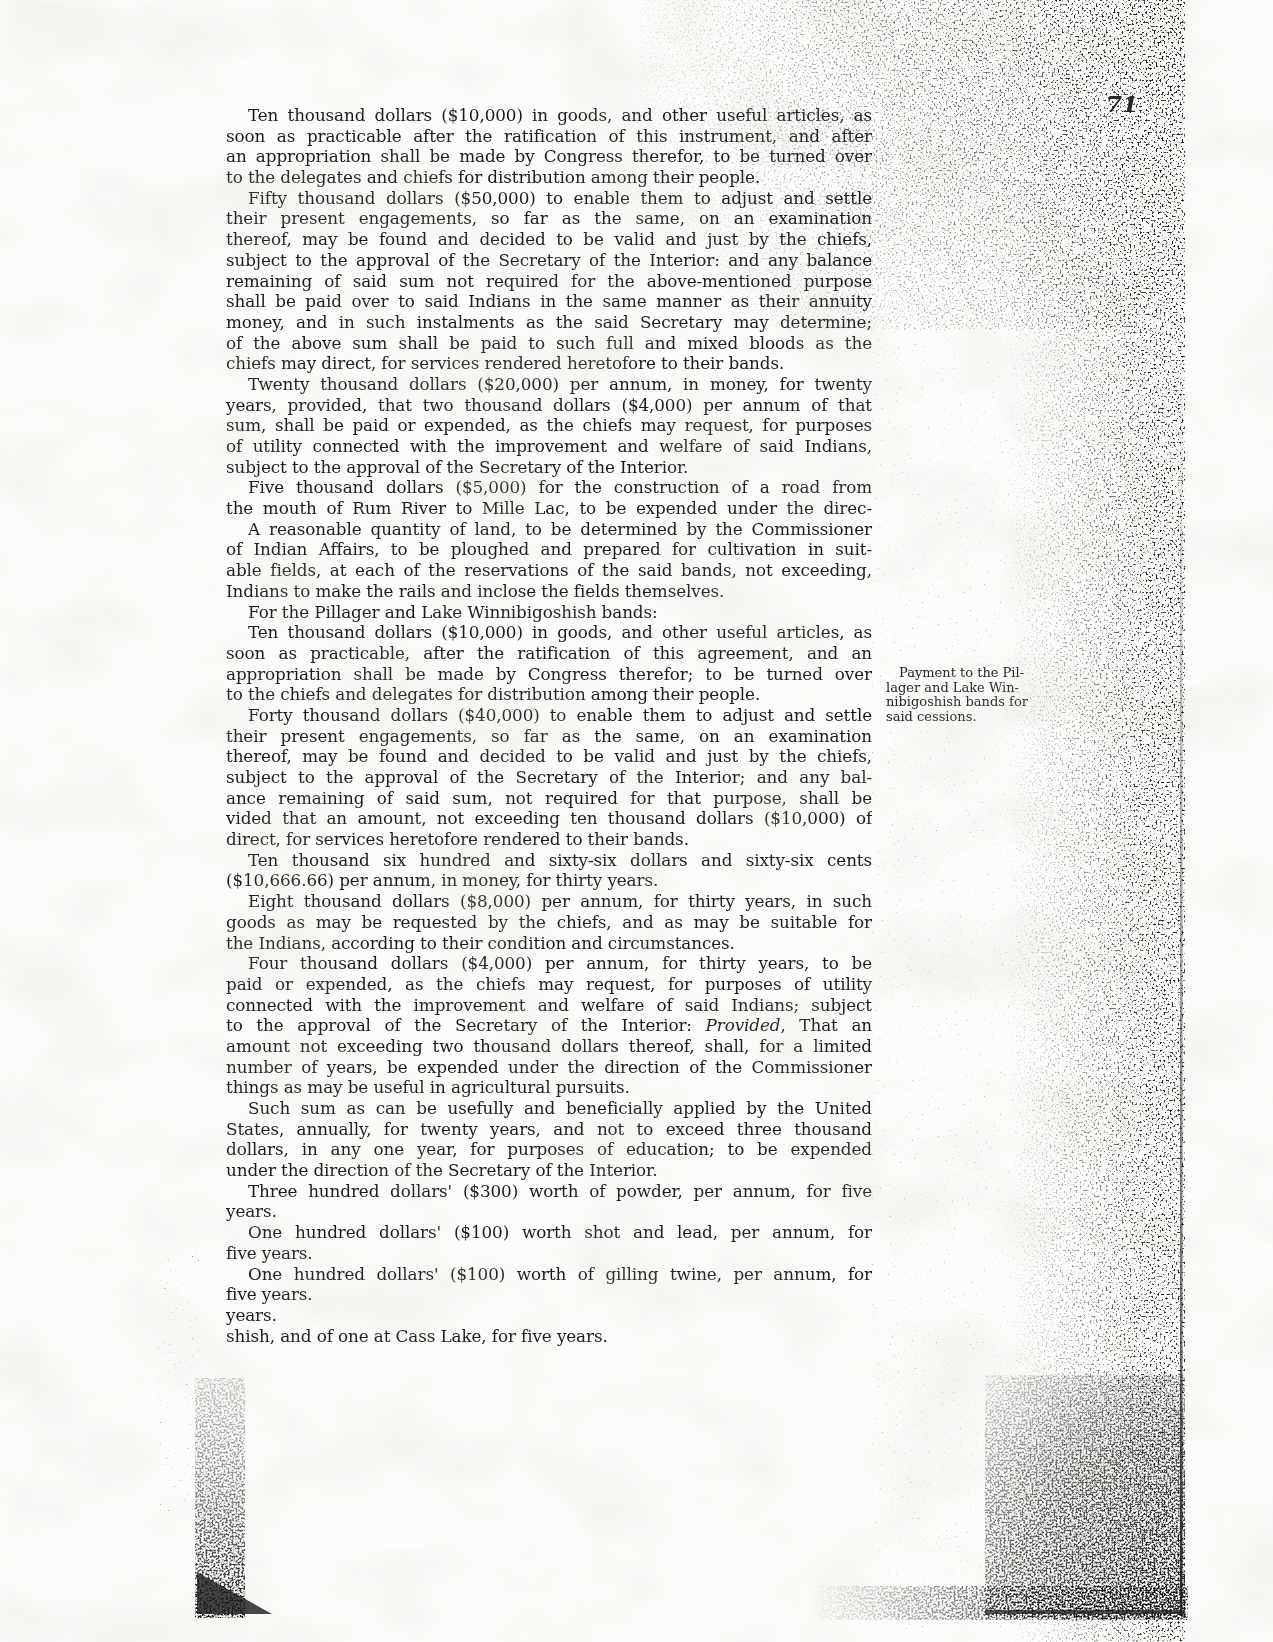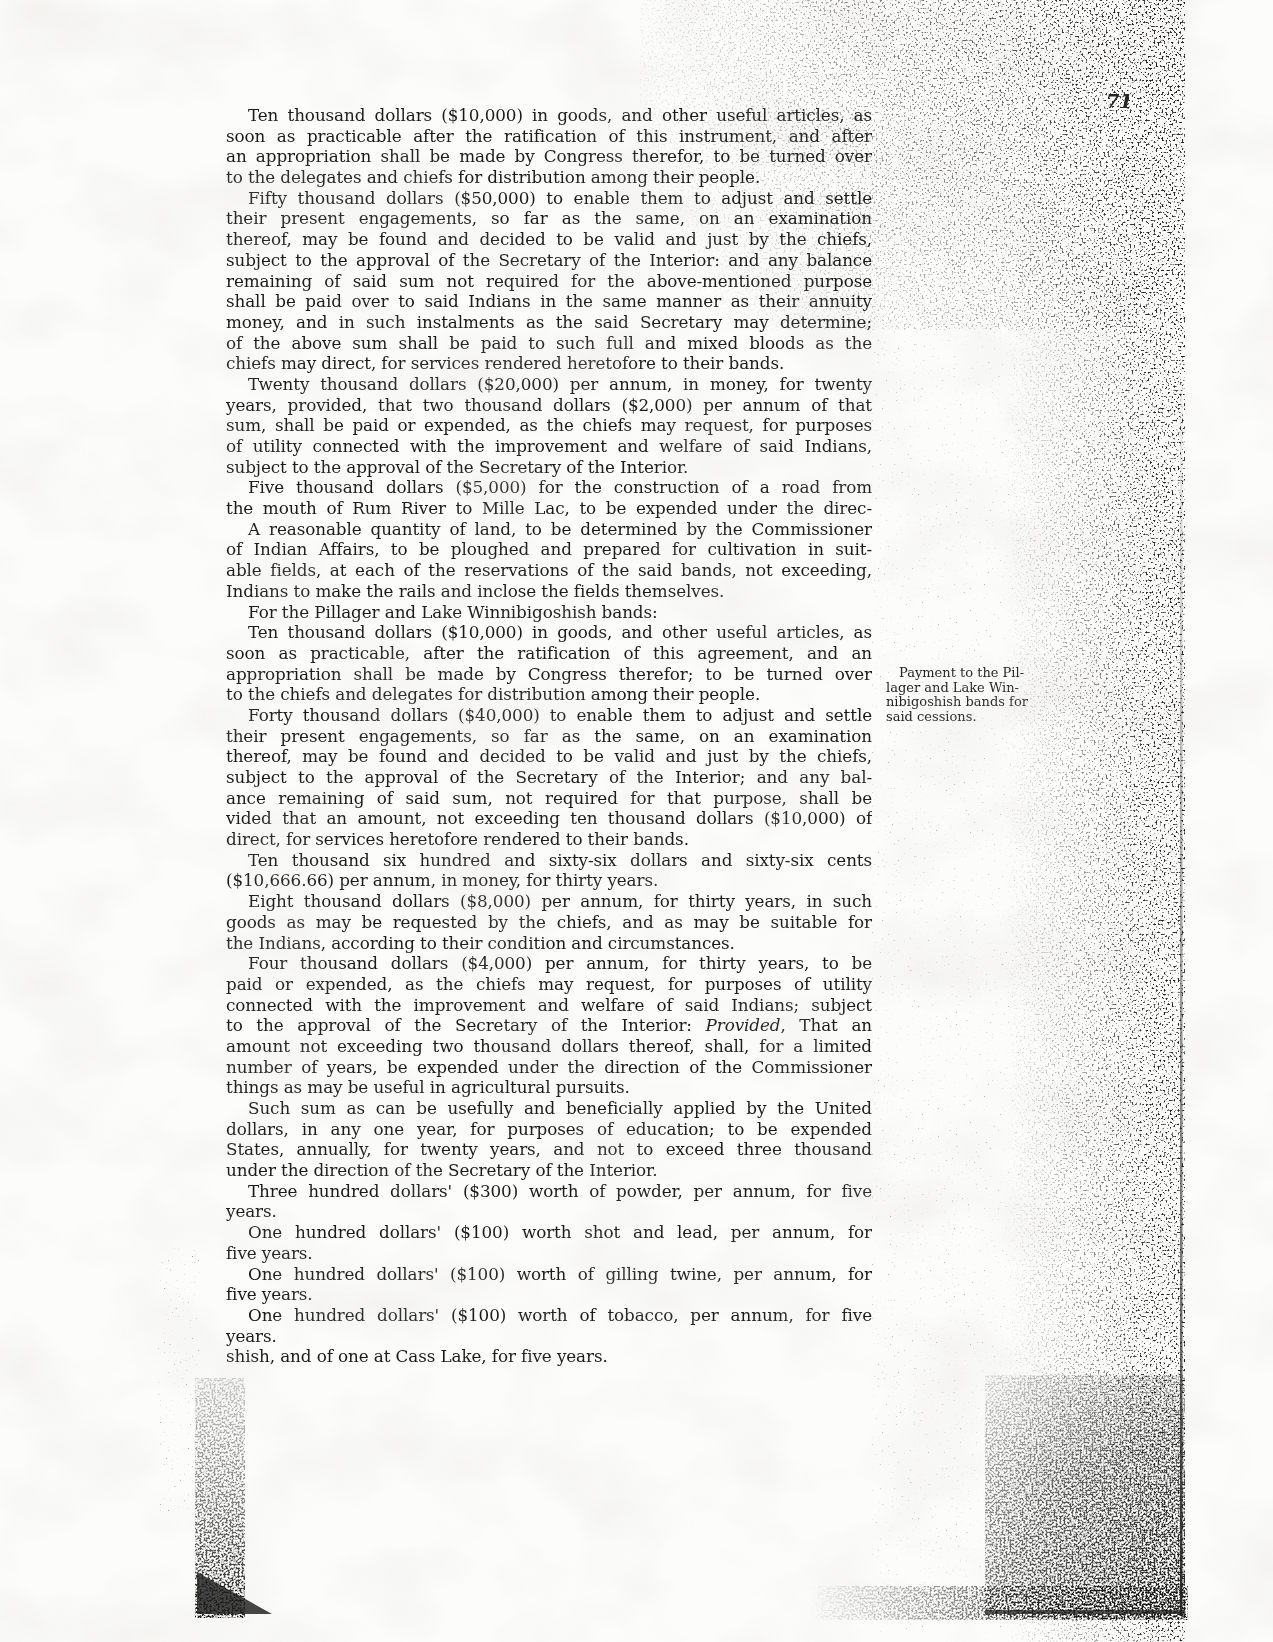--- a/index.html
+++ b/index.html
@@ -22,21 +22,21 @@
   .line.first{text-indent:22px;}
   .line.last{text-align-last:auto;}
   .margin-note{
     position:absolute;left:886px;top:666px;width:164px;
     font-size:13px;line-height:14.6px;color:#222;z-index:2;
   }
   .note-line{text-align:left;}
   .note-line.first{text-indent:13px;}
   .page-number{
     position:absolute;left:1106px;top:90px;
-    font-size:19px;font-style:italic;font-weight:bold;color:#262626;
+    font-size:23px;font-style:italic;font-weight:bold;color:#262626;
     z-index:4;
   }
   .scan-noise{
     position:absolute;left:0;top:0;width:1273px;height:1642px;
     z-index:3;pointer-events:none;
   }
 </style>
 </head>
 <body>
 
@@ -55,21 +55,21 @@
         <div class="line">thereof, may be found and decided to be valid and just by the chiefs,</div>
         <div class="line">subject to the approval of the Secretary of the Interior: and any balance</div>
         <div class="line">remaining of said sum not required for the above-mentioned purpose</div>
         <div class="line">shall be paid over to said Indians in the same manner as their annuity</div>
         <div class="line">money, and in such instalments as the said Secretary may determine;</div>
         <div class="line">of the above sum shall be paid to such full and mixed bloods as the</div>
         <div class="line last">chiefs may direct, for services rendered heretofore to their bands.</div>
       </div>
       <div class="para">
         <div class="line first">Twenty thousand dollars ($20,000) per annum, in money, for twenty</div>
-        <div class="line">years, provided, that two thousand dollars ($2,000) per annum of that</div>
+        <div class="line">years, provided, that two thousand dollars ($4,000) per annum of that</div>
         <div class="line">sum, shall be paid or expended, as the chiefs may request, for purposes</div>
         <div class="line">of utility connected with the improvement and welfare of said Indians,</div>
         <div class="line last">subject to the approval of the Secretary of the Interior.</div>
       </div>
       <div class="para">
         <div class="line first">Five thousand dollars ($5,000) for the construction of a road from</div>
         <div class="line">the mouth of Rum River to Mille Lac, to be expended under the direc-</div>
       </div>
       <div class="para">
         <div class="line first">A reasonable quantity of land, to be determined by the Commissioner</div>
@@ -108,38 +108,37 @@
         <div class="line first">Four thousand dollars ($4,000) per annum, for thirty years, to be</div>
         <div class="line">paid or expended, as the chiefs may request, for purposes of utility</div>
         <div class="line">connected with the improvement and welfare of said Indians; subject</div>
         <div class="line">to the approval of the Secretary of the Interior: <i>Provided</i>, That an</div>
         <div class="line">amount not exceeding two thousand dollars thereof, shall, for a limited</div>
         <div class="line">number of years, be expended under the direction of the Commissioner</div>
         <div class="line last">things as may be useful in agricultural pursuits.</div>
       </div>
       <div class="para">
         <div class="line first">Such sum as can be usefully and beneficially applied by the United</div>
+        <div class="line">States, annually, for twenty years, and not to exceed three thousand</div>
         <div class="line">dollars, in any one year, for purposes of education; to be expended</div>
-        <div class="line">States, annually, for twenty years, and not to exceed three thousand</div>
         <div class="line last">under the direction of the Secretary of the Interior.</div>
       </div>
       <div class="para">
         <div class="line first">Three hundred dollars' ($300) worth of powder, per annum, for five</div>
         <div class="line last">years.</div>
       </div>
       <div class="para">
         <div class="line first">One hundred dollars' ($100) worth shot and lead, per annum, for</div>
         <div class="line last">five years.</div>
       </div>
       <div class="para">
         <div class="line first">One hundred dollars' ($100) worth of gilling twine, per annum, for</div>
         <div class="line last">five years.</div>
       </div>
       <div class="para">
-        <div class="line first">One hundred dollars' ($100) worth of tobacco, per annum, for five</div>
         <div class="line last">years.</div>
       </div>
       <div class="para">
         <div class="line last">shish, and of one at Cass Lake, for five years.</div>
       </div>
     </div>
 
   <div class="margin-note">
       <div class="note-line first">Payment to the Pil-</div>
       <div class="note-line">lager and Lake Win-</div>

